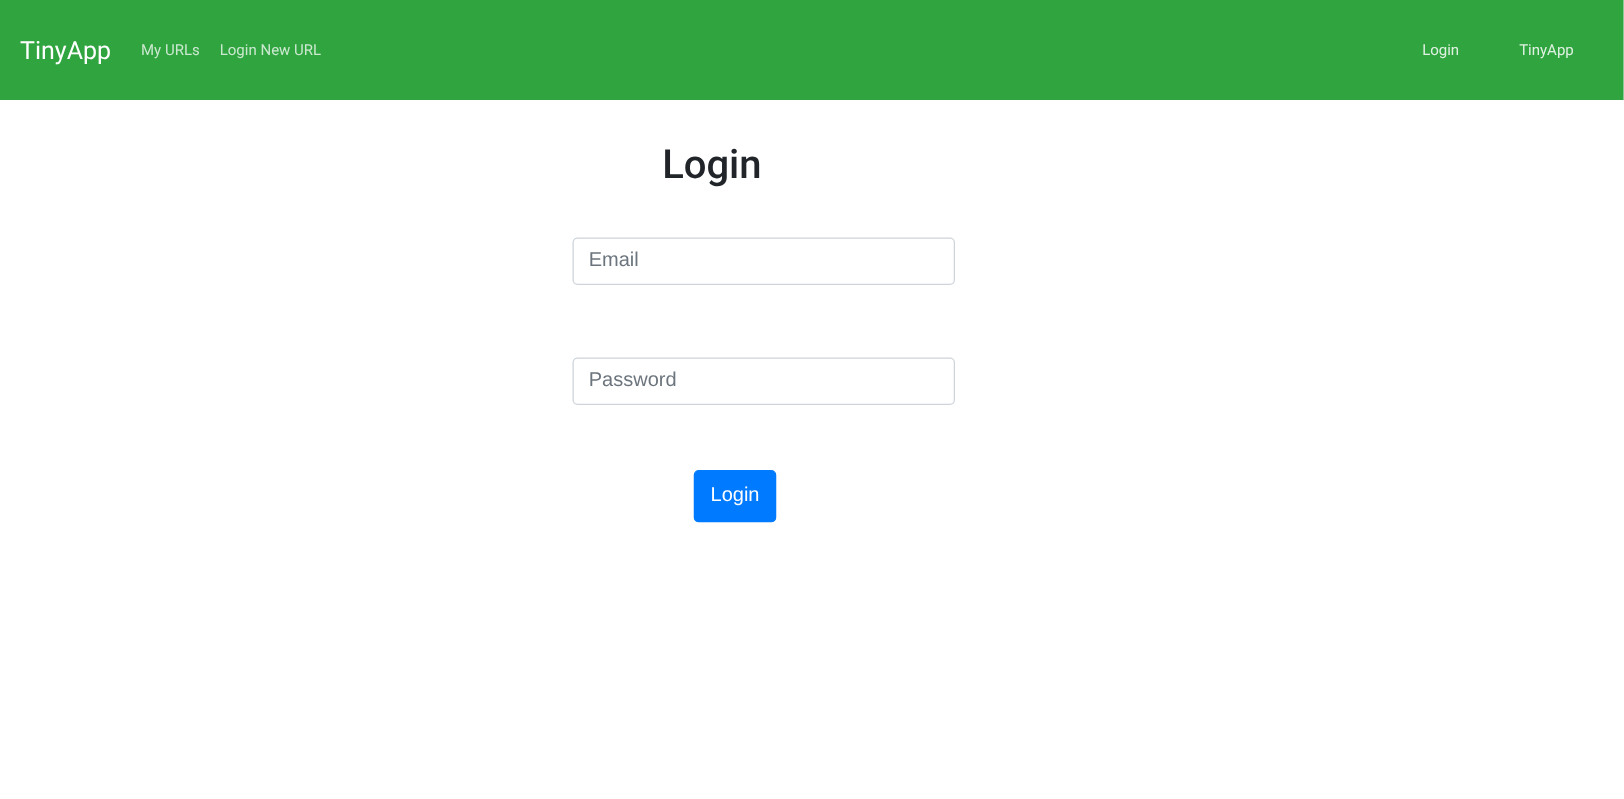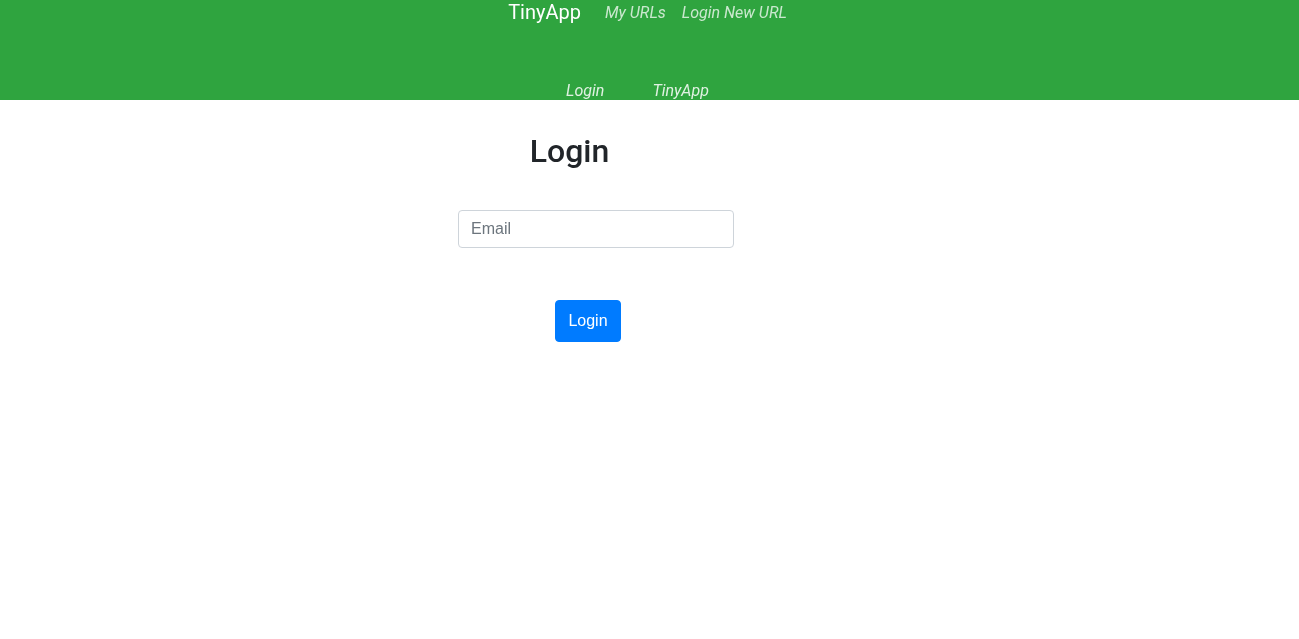--- a/index.html
+++ b/index.html
@@ -9,26 +9,25 @@
     }
     
     body {
       font-family: -apple-system, BlinkMacSystemFont, "Segoe UI", Roboto, "Helvetica Neue", Arial, sans-serif;
       background: #ffffff;
       width: 1299px;
     }
     
     .navbar {
       background-color: #2fa43f;
-      height: 100px;
+      height: 80px;
       display: flex;
       align-items: center;
       justify-content: space-between;
       padding: 0 20px 0 16px;
-      flex-direction: column;
     }
     
     .navbar-left {
       display: flex;
       align-items: center;
     }
     
     .brand {
       color: #ffffff;
       font-size: 20px;
@@ -38,24 +37,23 @@
     }
     
     .nav-links {
       display: flex;
       align-items: center;
       gap: 16px;
     }
     
     .nav-link {
       color: rgba(255, 255, 255, 0.75);
-      font-size: 16px;
+      font-size: 12px;
       text-decoration: none;
       cursor: pointer;
-      font-style: italic;
     }
     
     .navbar-right {
       display: flex;
       align-items: center;
       gap: 48px;
       padding-right: 20px;
     }
     
     .navbar-right .nav-link {
@@ -78,21 +76,21 @@
     .form-wrapper {
       margin-left: 458px;
       width: 260px;
     }
     
     .form-group {
       margin-bottom: 58px;
     }
     
     .form-control {
-      width: 276px;
+      width: 306px;
       height: 38px;
       padding: 6px 12px;
       font-size: 16px;
       line-height: 1.5;
       color: #495057;
       background-color: #ffffff;
       border: 1px solid #ced4da;
       border-radius: 4px;
       outline: none;
     }
@@ -136,17 +134,20 @@
   </div>
 </nav>
 
 <div class="content">
   <h1 class="page-title">Login</h1>
 
   <div class="form-wrapper">
     <div class="form-group">
       <input type="text" class="form-control" placeholder="Email" style="">
     </div>
+    <div class="form-group">
+      <input type="password" class="form-control" placeholder="Password" style="">
+    </div>
     <div class="button-wrapper">
       <button class="btn-primary">Login</button>
     </div>
   </div>
 </div>
 
 </body></html>

